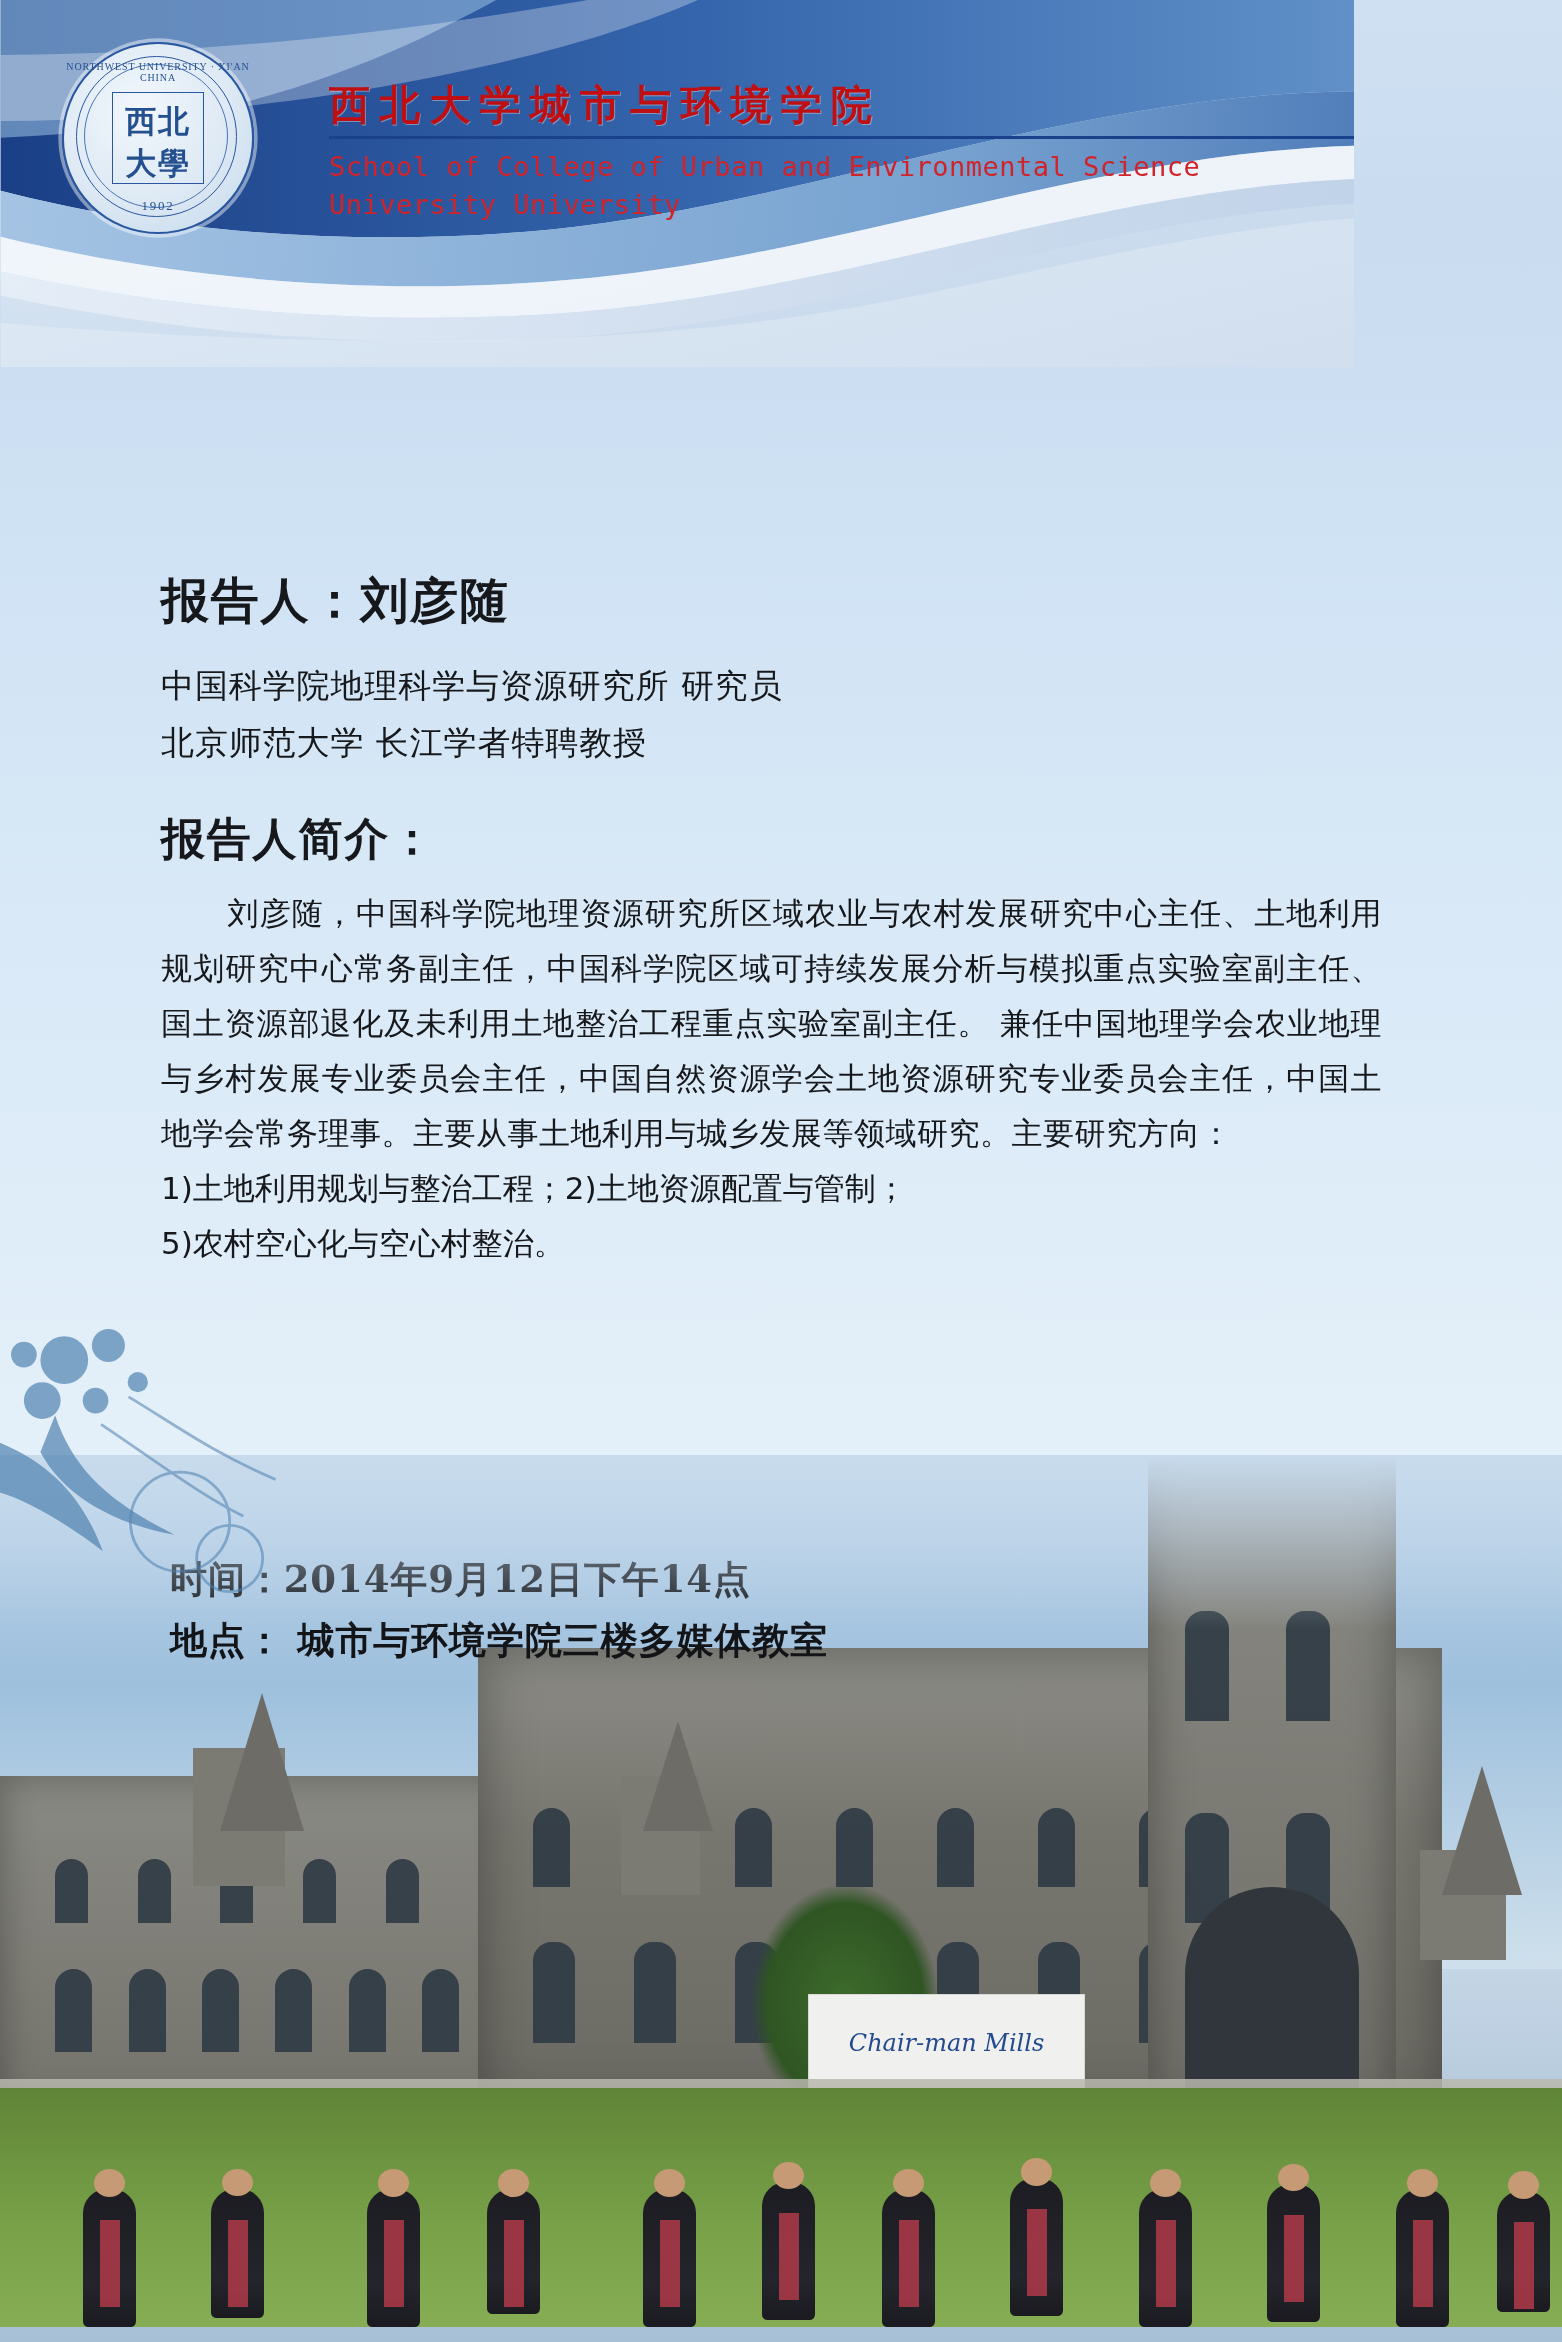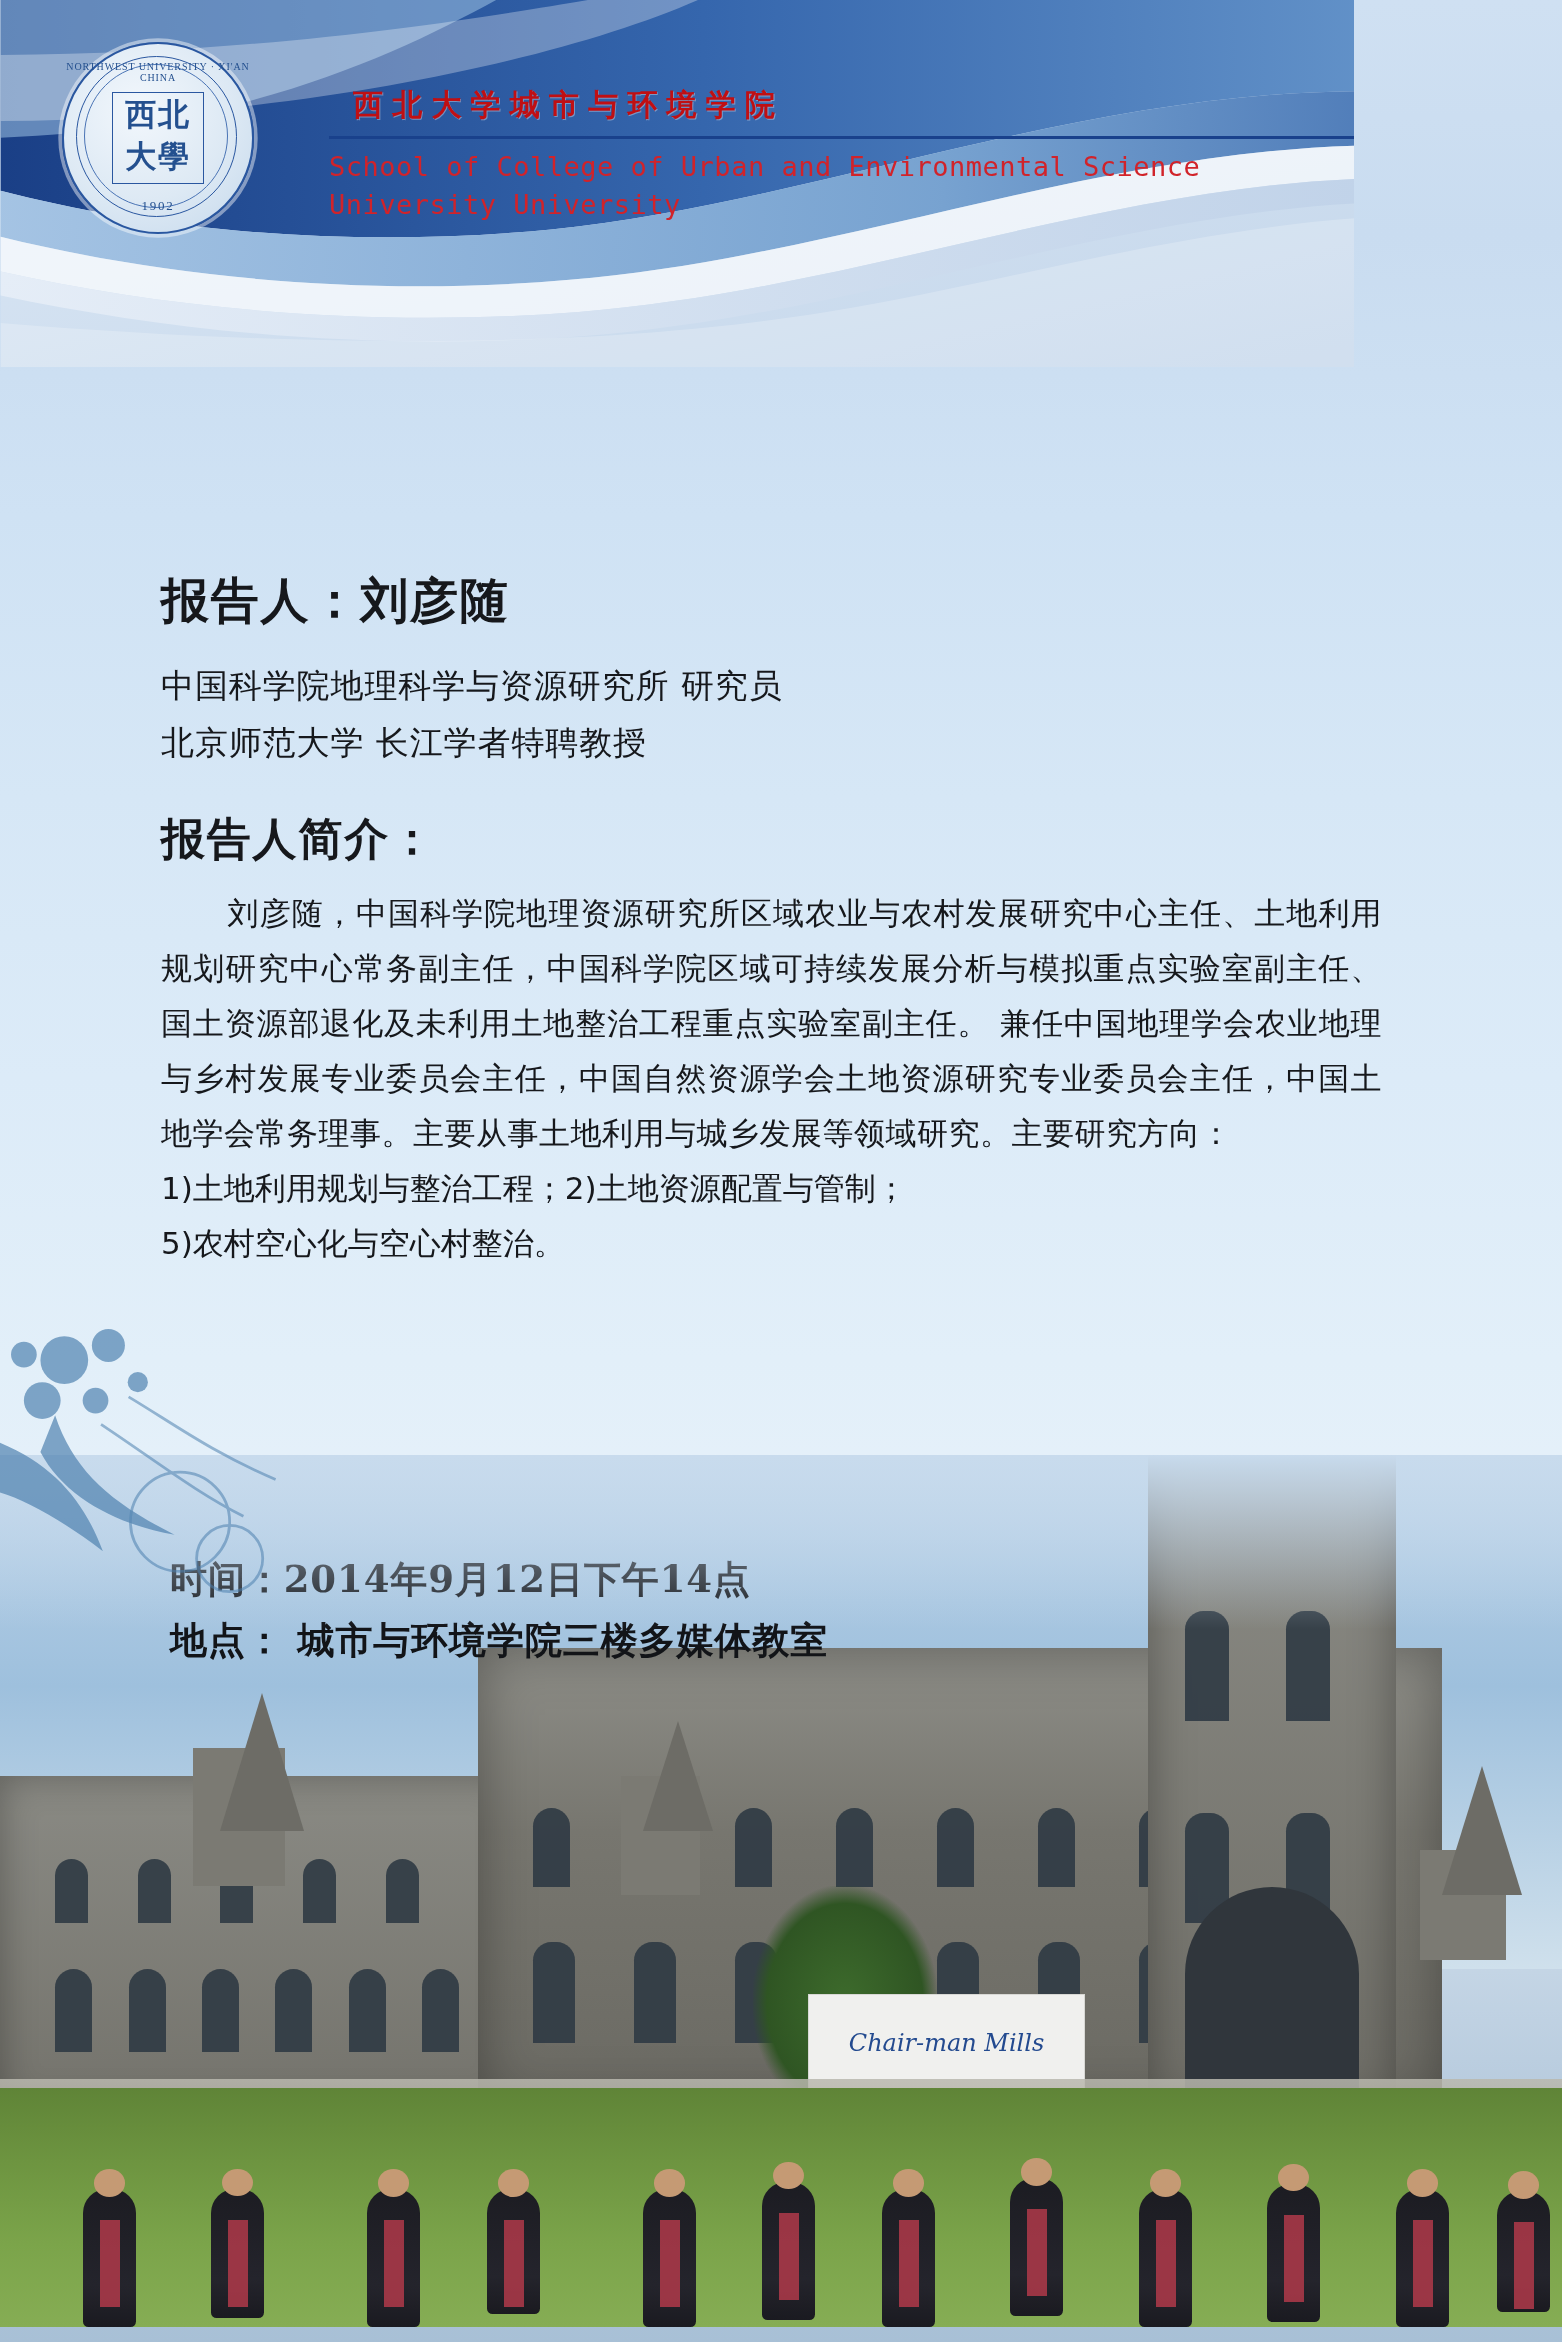--- a/index.html
+++ b/index.html
@@ -69,21 +69,21 @@
   .logo .inner-sq {
     position: absolute;
     left: 48px; top: 48px;
     width: 92px; height: 92px;
     border: 1.8px solid #2a57a0;
     color: #24508f;
     font-size: 31px;
     line-height: 42px;
     letter-spacing: 1.8px;
     text-align: center;
-    padding-top: 0;
+    padding-top: 7px;
     box-sizing: border-box;
     font-family: "DejaVu Serif", serif;
     font-weight: bold;
   }
   .logo-arc-top, .logo-arc-bottom {
     position: absolute;
     width: 188px;
     text-align: center;
     color: #24508f;
     font-size: 10px;
@@ -95,26 +95,25 @@
 
   .school-block {
     position: absolute;
     left: 329px;
     top: 81px;
     width: 1157px;
   }
   .school-cn {
     font-family: "DejaVu Serif", serif;
     font-weight: bold;
-    font-size: 30px;
+    font-size: 41px;
     color: #c00f13;
     letter-spacing: 9.2px;
     line-height: 48px;
     text-shadow: 0.9px 0.9px 0 rgba(255,255,255,0.35);
-    margin-left: 24px;
   }
   .school-rule {
     width: 1148px;
     height: 2.8px;
     background: #19418c;
     margin-top: 7.3px;
   }
   .school-en {
     margin-top: 9.2px;
     font-family: "DejaVu Sans Mono", monospace;

